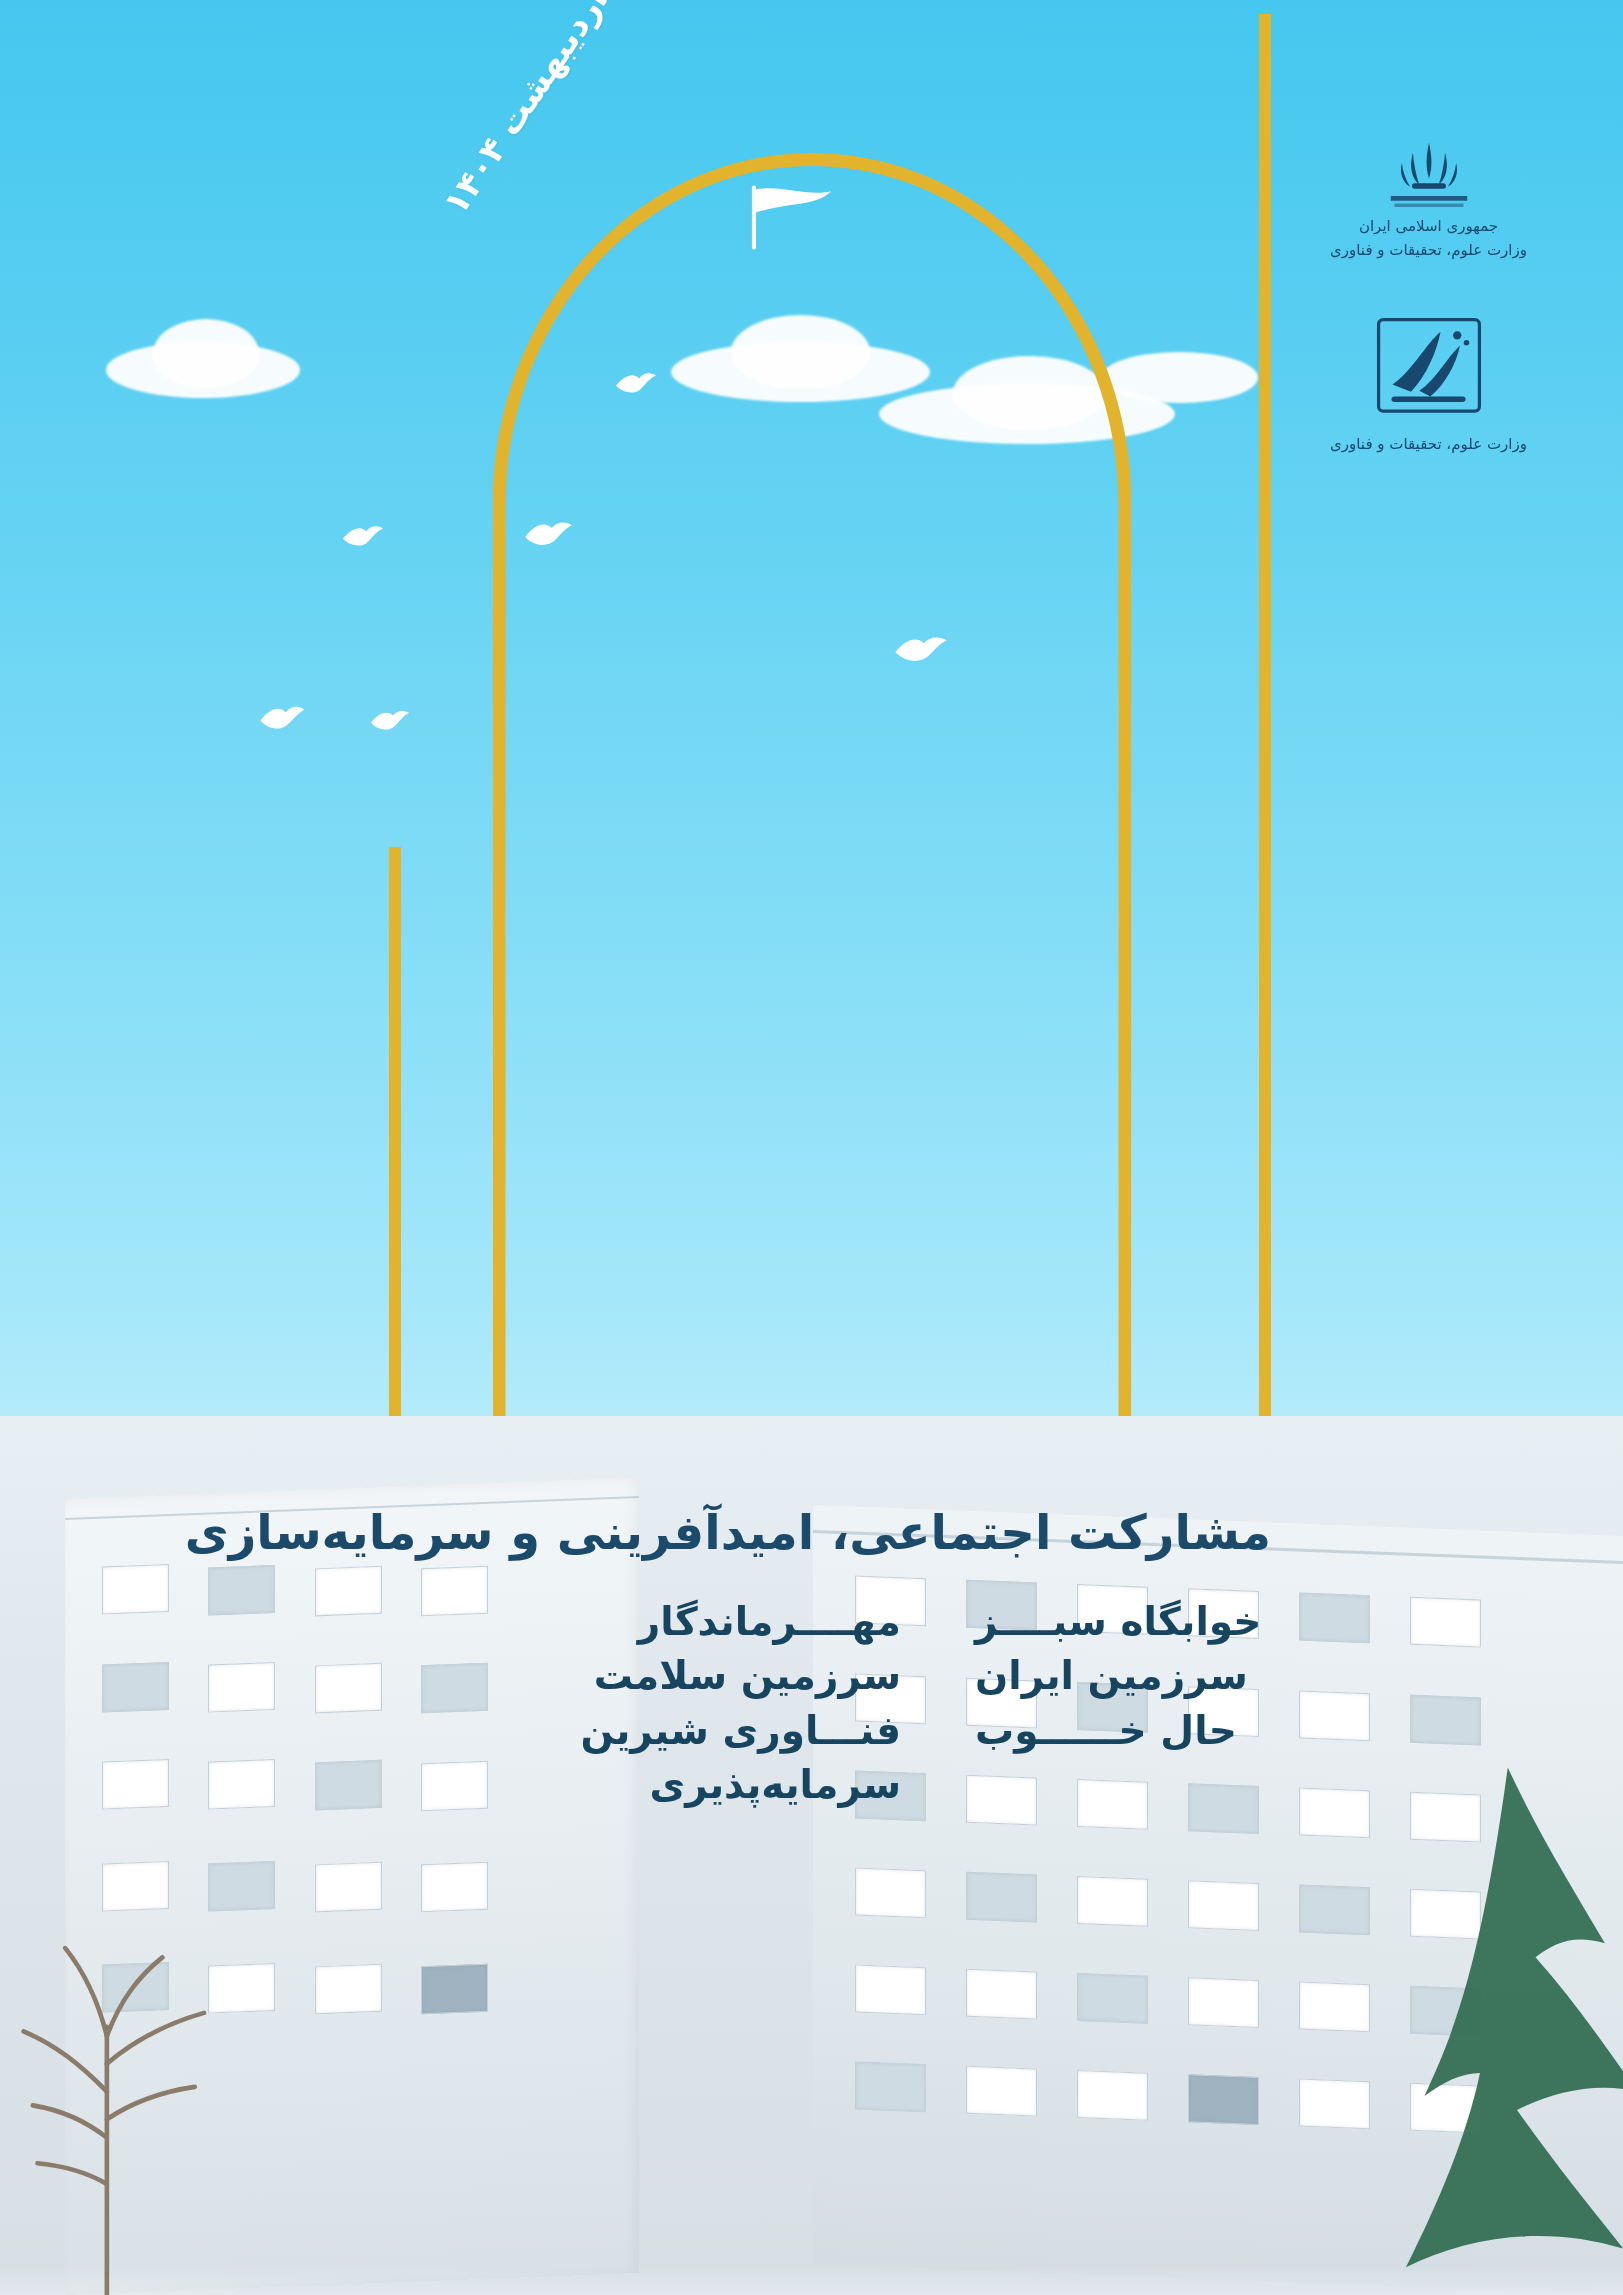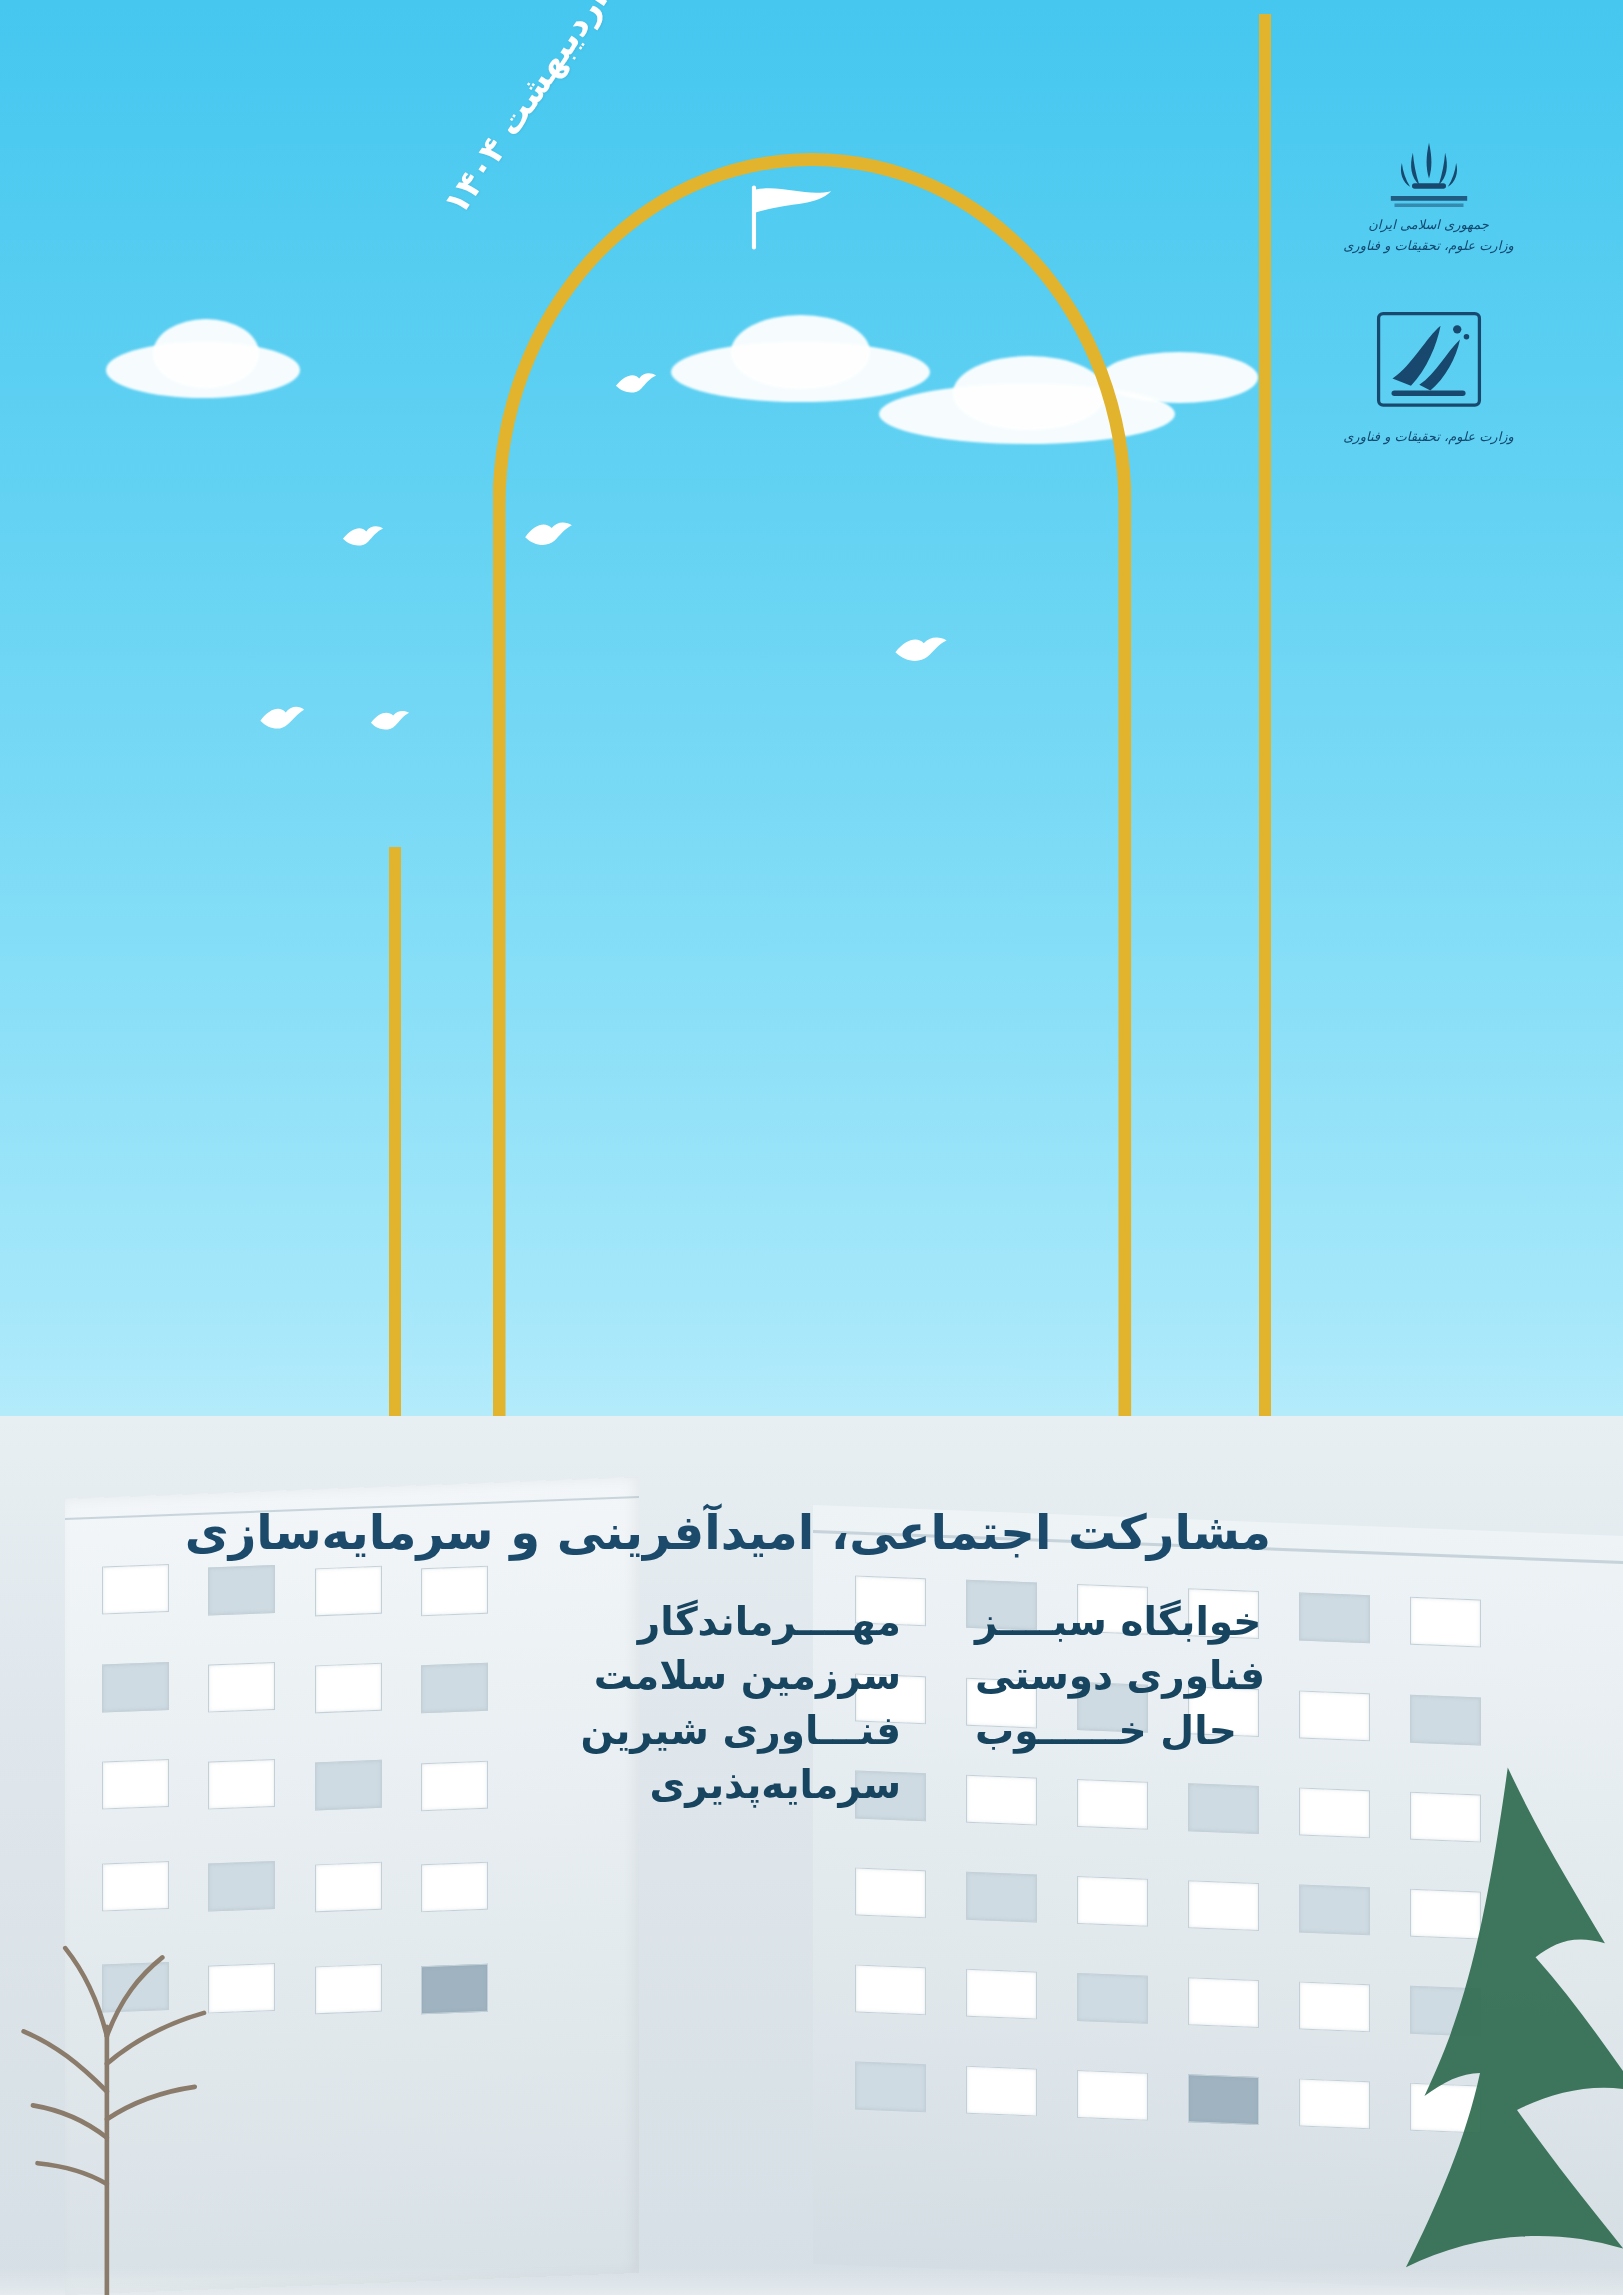--- a/index.html
+++ b/index.html
@@ -62,21 +62,21 @@
   .logo-mark{color:#1d4f7c;}
   .logo-caption{
     font-size:14px;
     color:#14486f;
     margin-top:6.5px;
     text-align:center;
     font-family:"DejaVu Sans", sans-serif;
     letter-spacing:-0.5px;
     white-space:nowrap;
   }
-  .logo-caption.small{font-size:13px;font-style:italic;}
+  .logo-caption.small{font-size:15px;}
 
   
   .date-ribbon{
     position:absolute;
     top:199px;
     left:435px;
     transform:rotate(-56deg);
     transform-origin:left top;
     font-family:"DejaVu Sans", sans-serif;
     font-size:34px;
@@ -323,21 +323,21 @@
 
 
   <div class="subtitle">مشارکت اجتماعی، امیدآفرینی و سرمایه‌سازی</div>
 
   <div class="slogans">
     <div class="slogan-row">
       <div class="slogan-cell right">خوابگاه سبــــز</div>
       <div class="slogan-cell left">مهــــرماندگار</div>
     </div>
     <div class="slogan-row">
-      <div class="slogan-cell right">فناوری دوستی</div>
+      <div class="slogan-cell right">سرزمین ایران</div>
       <div class="slogan-cell left">سرزمین سلامت</div>
     </div>
     <div class="slogan-row">
       <div class="slogan-cell right">حال خــــــوب</div>
       <div class="slogan-cell left">فنـــاوری شیرین</div>
     </div>
     <div class="slogan-row">
       <div class="slogan-cell right"></div>
       <div class="slogan-cell left">سرمایه‌پذیری</div>
     </div>

